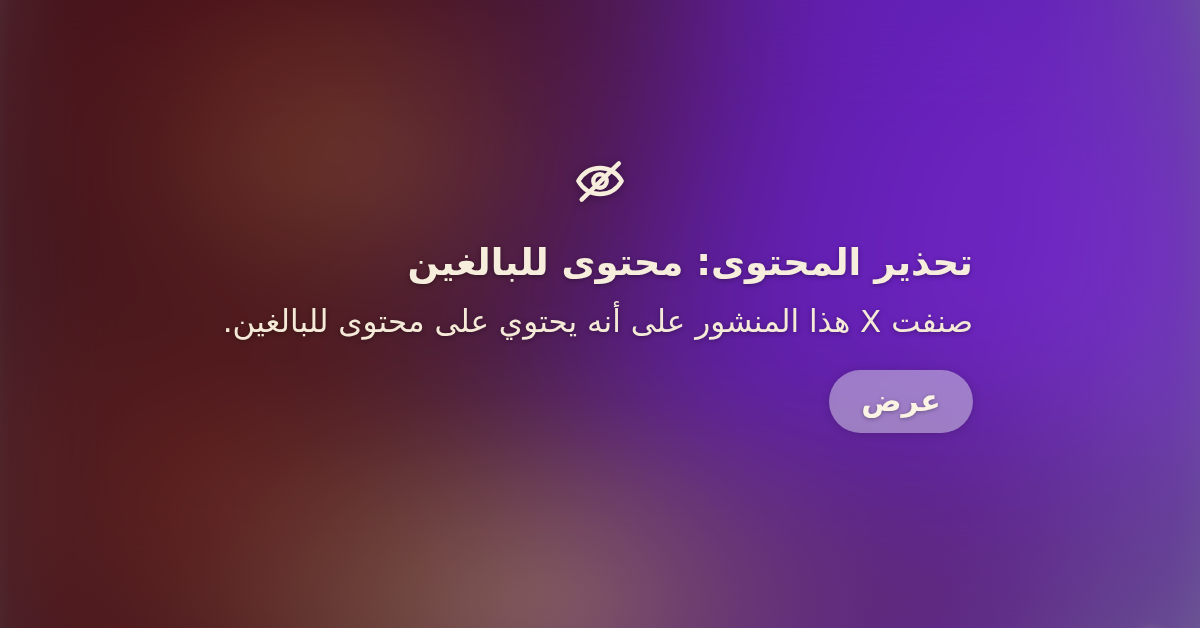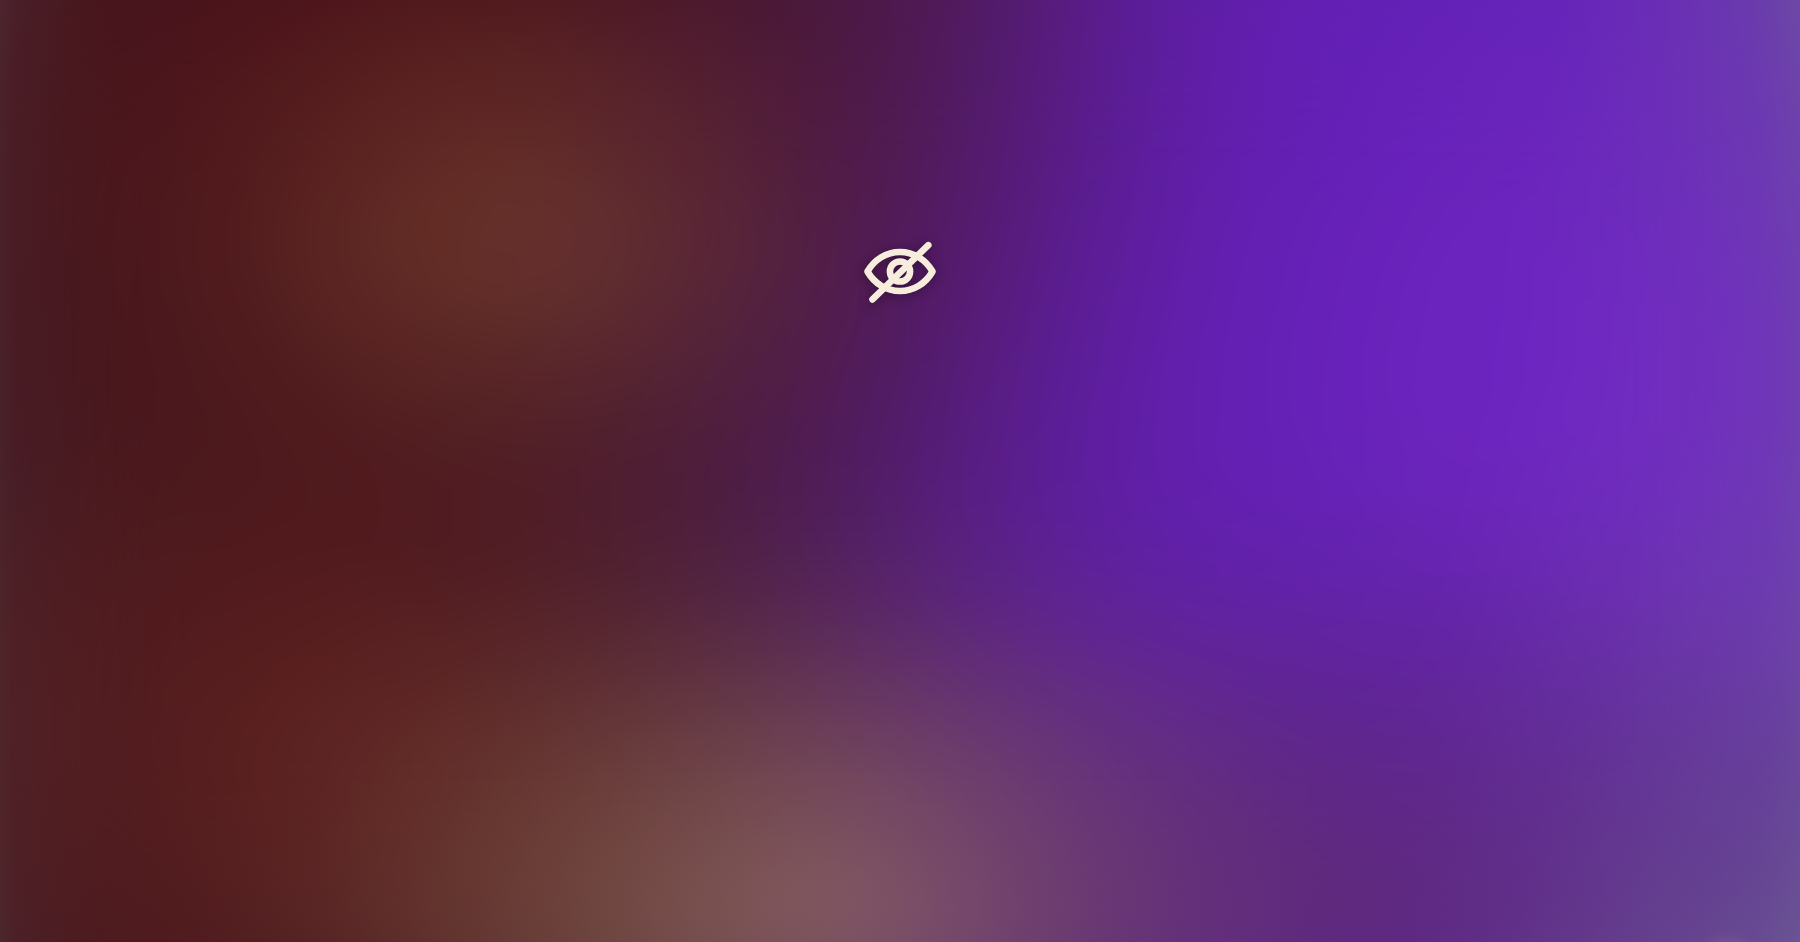--- a/index.html
+++ b/index.html
@@ -201,15 +201,24 @@
   <div id="overlay">
 
     <div id="warning-icon">
       <svg viewBox="0 0 48 48" fill="none" xmlns="http://www.w3.org/2000/svg">
         <path d="M7.2 24c3.6-6.2 9.7-10.1 16.8-10.1S37.2 17.8 40.8 24c-3.6 6.2-9.7 10.1-16.8 10.1S10.8 30.2 7.2 24Z" stroke="#f7eddc" stroke-width="3.4" stroke-linecap="round" stroke-linejoin="round"></path>
         <circle cx="24" cy="24" r="5.2" stroke="#f7eddc" stroke-width="3.4"></circle>
         <path d="M38.6 10.4 9.8 38.4" stroke="#f7eddc" stroke-width="3.4" stroke-linecap="round"></path>
       </svg>
     </div>
 
+    <div id="text-block">
+      <h1 id="warning-title">تحذير المحتوى: محتوى للبالغين</h1>
+
+      <p id="warning-description">صنفت X هذا المنشور على أنه يحتوي على محتوى للبالغين.</p>
+
+      <div id="button-row">
+        <button id="view-button" type="button">عرض</button>
+      </div>
+    </div>
 
   </div>
 </div>
 
 </body></html>

